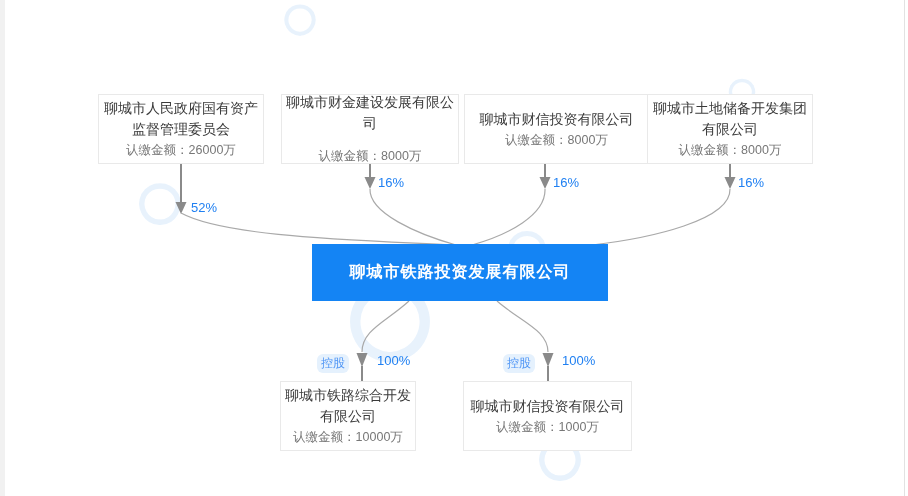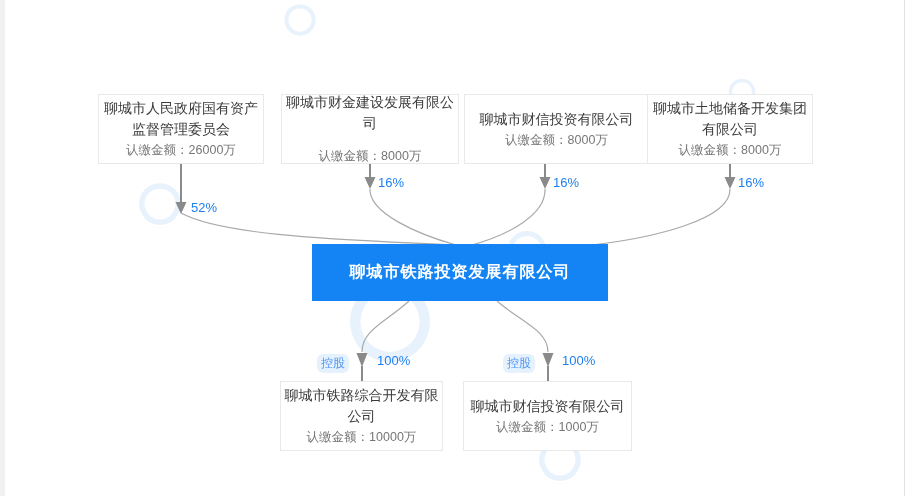--- a/index.html
+++ b/index.html
@@ -20,21 +20,21 @@
     border:1px solid var(--box-border);
     display:flex;flex-direction:column;justify-content:center;align-items:center;
     text-align:center;padding:4px 2px;cursor:pointer;
   }
   .co-name{font-size:14px;line-height:21px;color:var(--name-text);}
   .co-amount{font-size:12.5px;line-height:19px;color:var(--amount-text);margin-top:1px;}
   .s1{left:98px;top:94px;width:166px;height:70px;}
   .s2{left:281px;top:94px;width:178px;height:70px;gap:12px;}
   .s3{left:464px;top:94px;width:185px;height:70px;}
   .s4{left:647px;top:94px;width:166px;height:70px;}
-  .d1{left:280px;top:381px;width:163px;height:70px;}
+  .d1{left:280px;top:381px;width:136px;height:70px;}
   .d2{left:463px;top:381px;width:169px;height:70px;}
   .pct{
     position:absolute;font-size:13px;line-height:14px;color:var(--percent-blue);
     white-space:nowrap;
     text-align:center;
   }
   .pct52{left:191px;top:201px;}
   .pct16a{left:378px;top:176px;}
   .pct16b{left:553px;top:176px;}
   .pct16c{left:738px;top:176px;}

